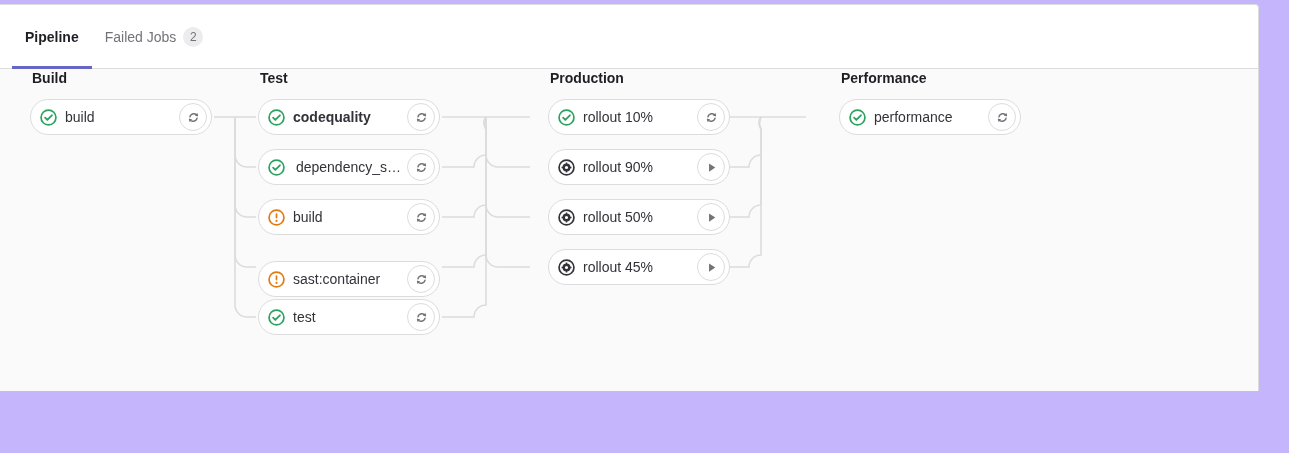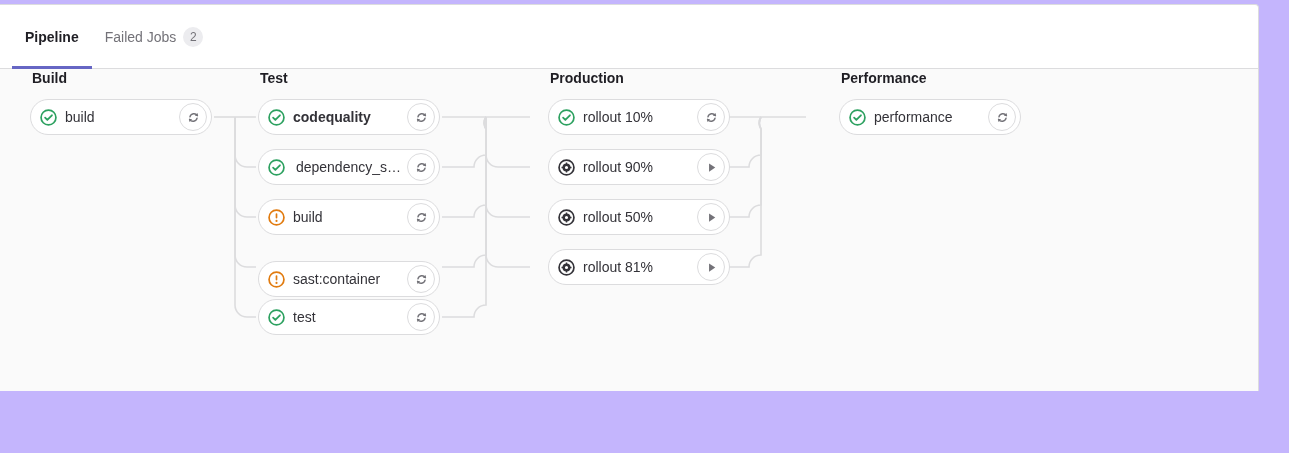--- a/index.html
+++ b/index.html
@@ -338,21 +338,21 @@
             </div>
             <div class="job" style="top: 150px; width: 182px;">
               <svg viewBox="0 0 16 16" class="job-icon">
                 <circle cx="8" cy="8" r="7" fill="#fff" stroke="#333238" stroke-width="1.6"></circle>
                 <path fill="#333238" d="M8 4.2a3.8 3.8 0 1 0 0 7.6 3.8 3.8 0 0 0 0-7.6zm0 2.3a1.5 1.5 0 1 1 0 3 1.5 1.5 0 0 1 0-3z"></path>
                 <rect x="7.3" y="3.3" width="1.4" height="1.8" fill="#333238"></rect>
                 <rect x="7.3" y="10.9" width="1.4" height="1.8" fill="#333238"></rect>
                 <rect x="3.3" y="7.3" width="1.8" height="1.4" fill="#333238"></rect>
                 <rect x="10.9" y="7.3" width="1.8" height="1.4" fill="#333238"></rect>
               </svg>
-              <span class="job-name">rollout 81%</span>
+              <span class="job-name">rollout 45%</span>
               <button class="job-action">
                 <svg viewBox="0 0 16 16" width="15" height="15">
                   <path d="M5.4 3.6 L12 8 L5.4 12.4 Z" fill="#737278"></path>
                 </svg>
               </button>
             </div>
           </div>
         </div>
         <div class="stage" style="left: 800px; width: 182px; margin-left: 39px;">
           <div class="stage-title">Performance</div>

